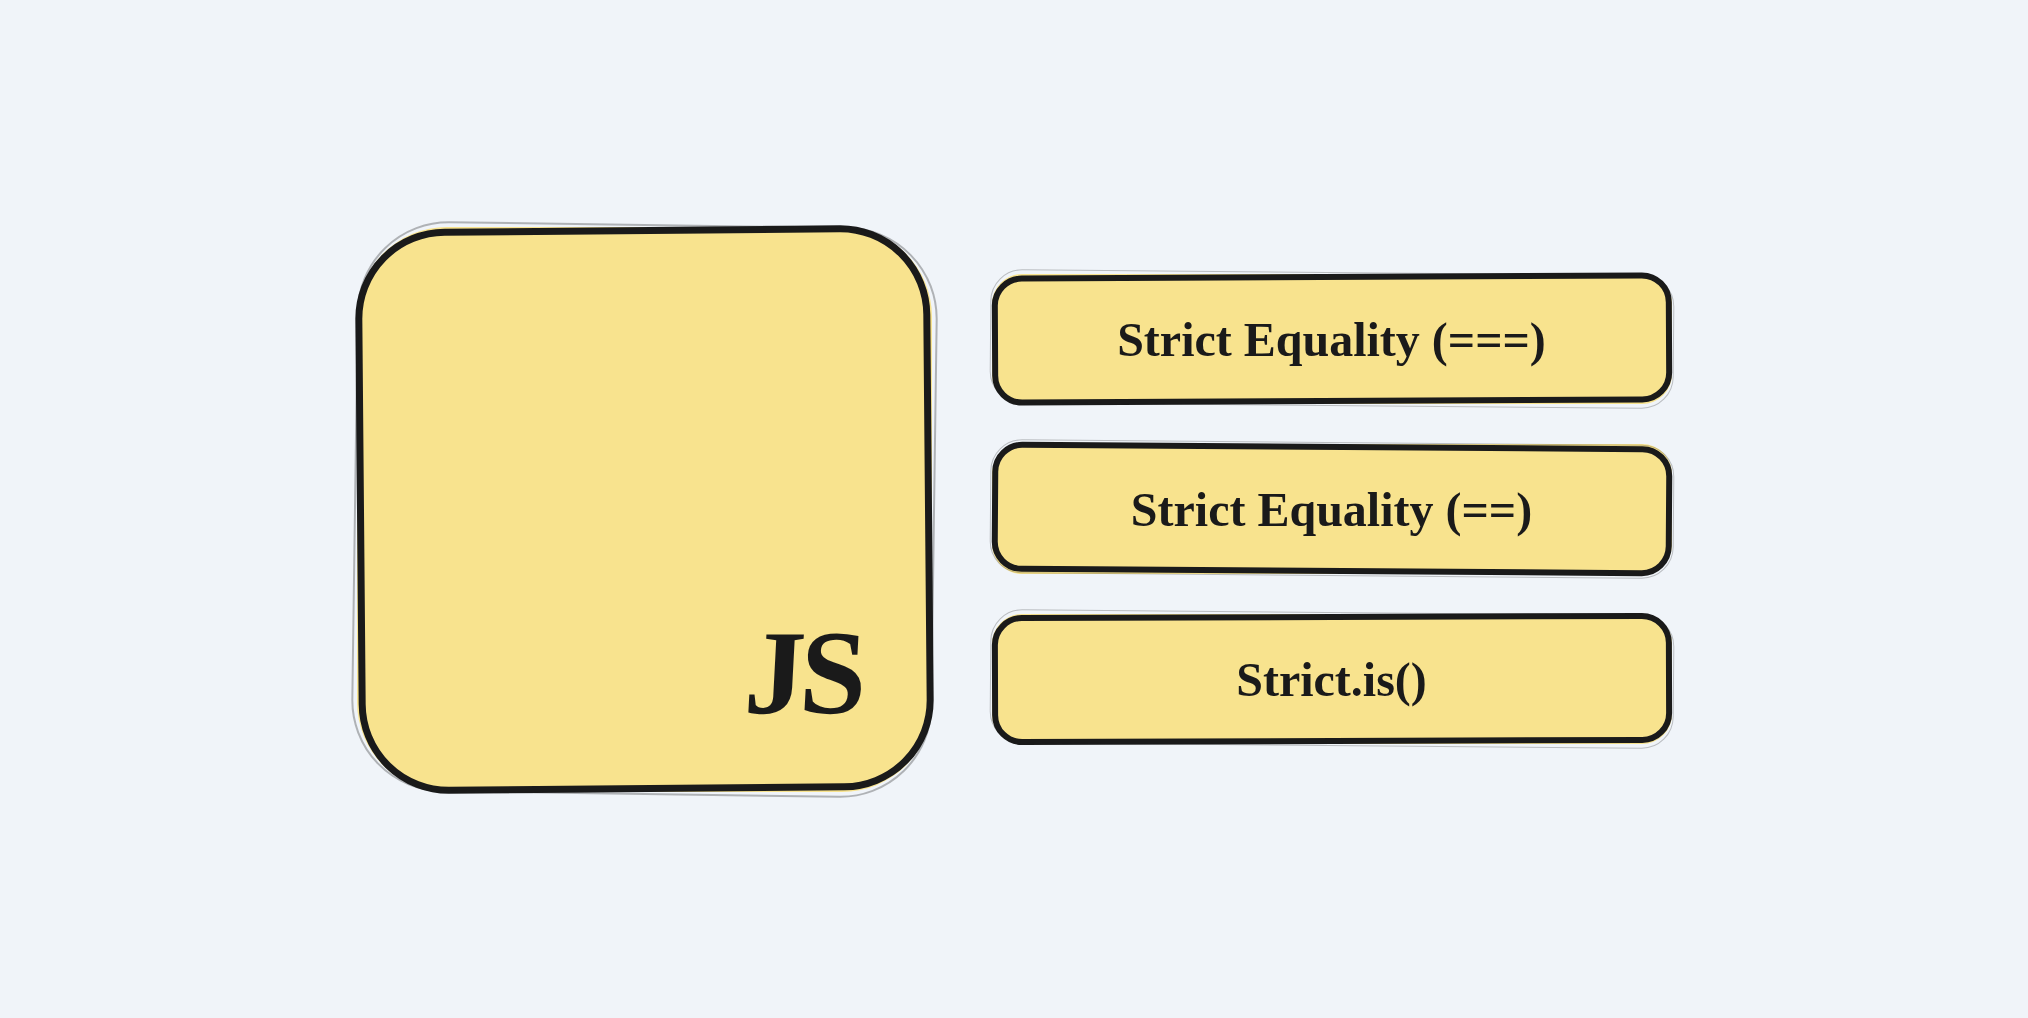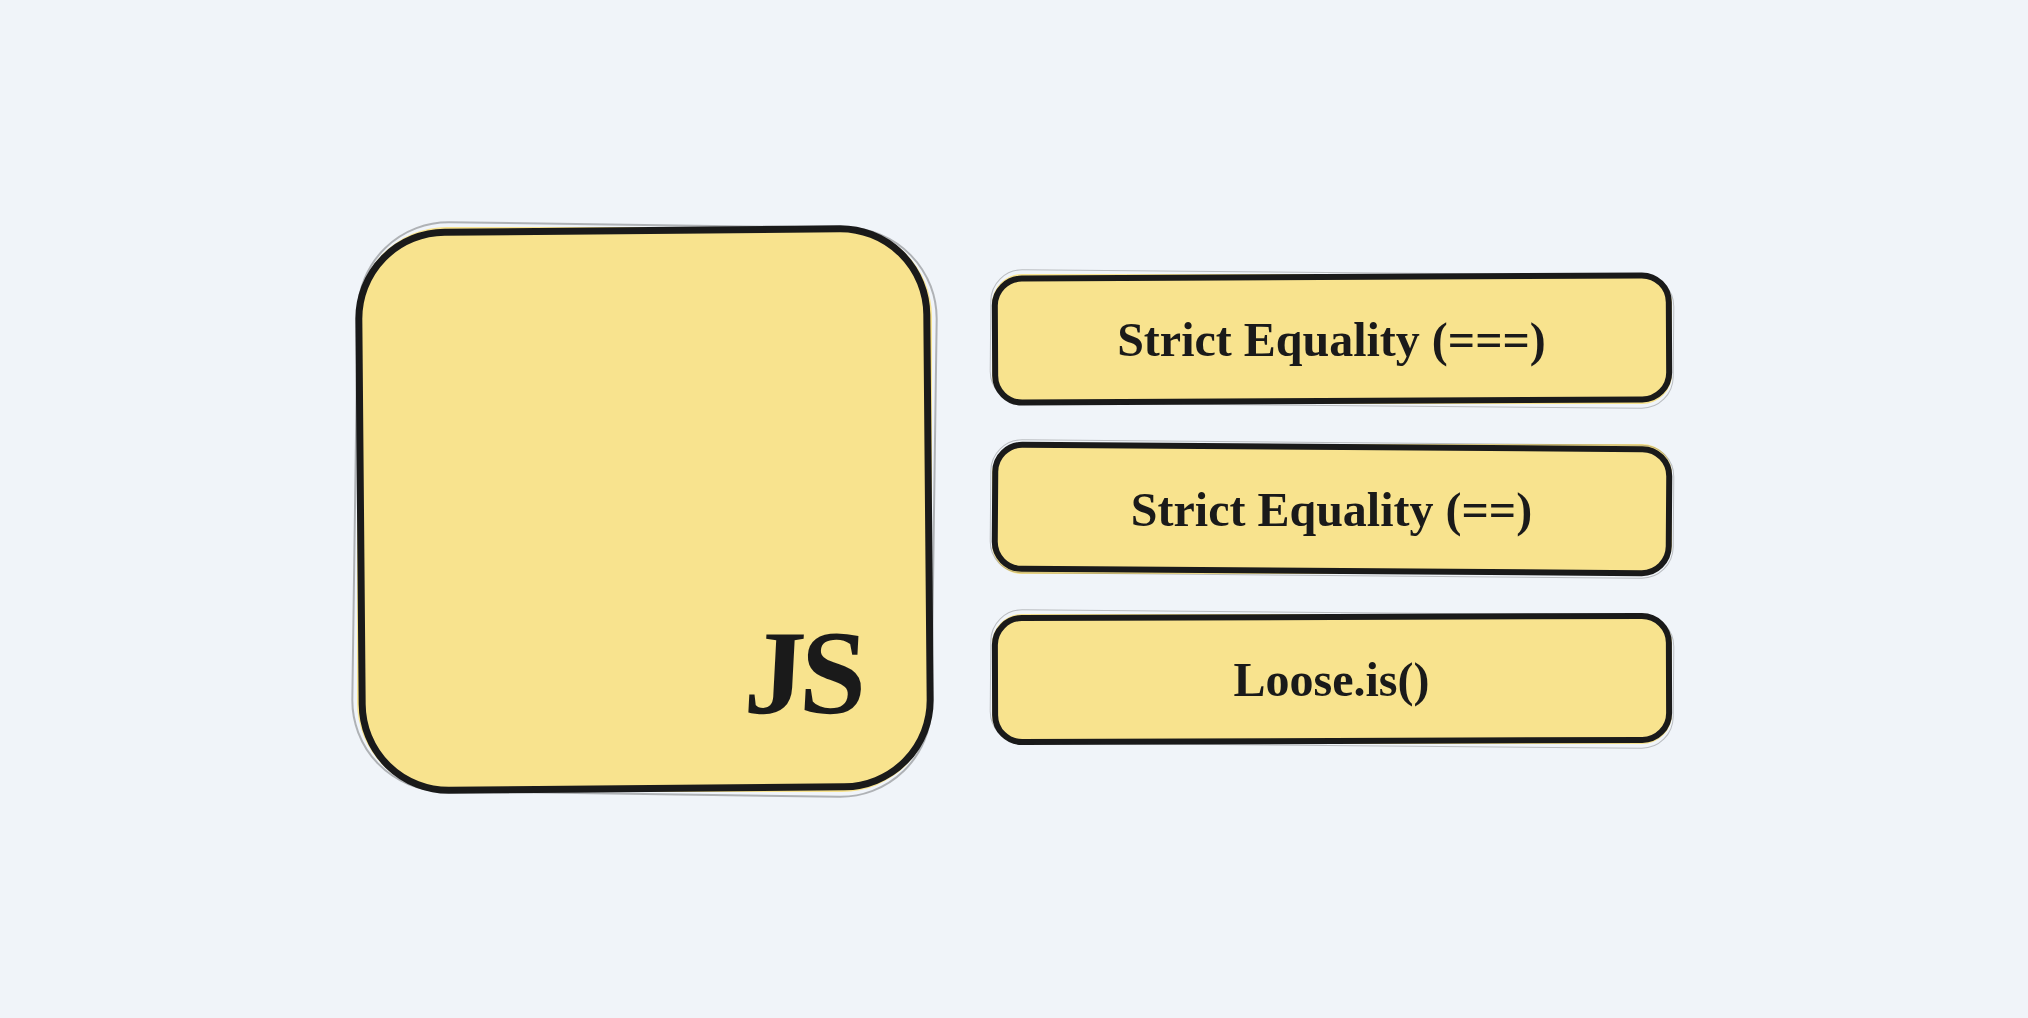--- a/index.html
+++ b/index.html
@@ -130,18 +130,18 @@
 
     <div class="card">
       <span class="card-text">Strict Equality (===)</span>
     </div>
 
     <div class="card">
       <span class="card-text">Strict Equality (==)</span>
     </div>
 
     <div class="card">
-      <span class="card-text">Loose.is()</span>
+      <span class="card-text">Strict.is()</span>
     </div>
 
   </div>
 
 </div>
 
 </body></html>

